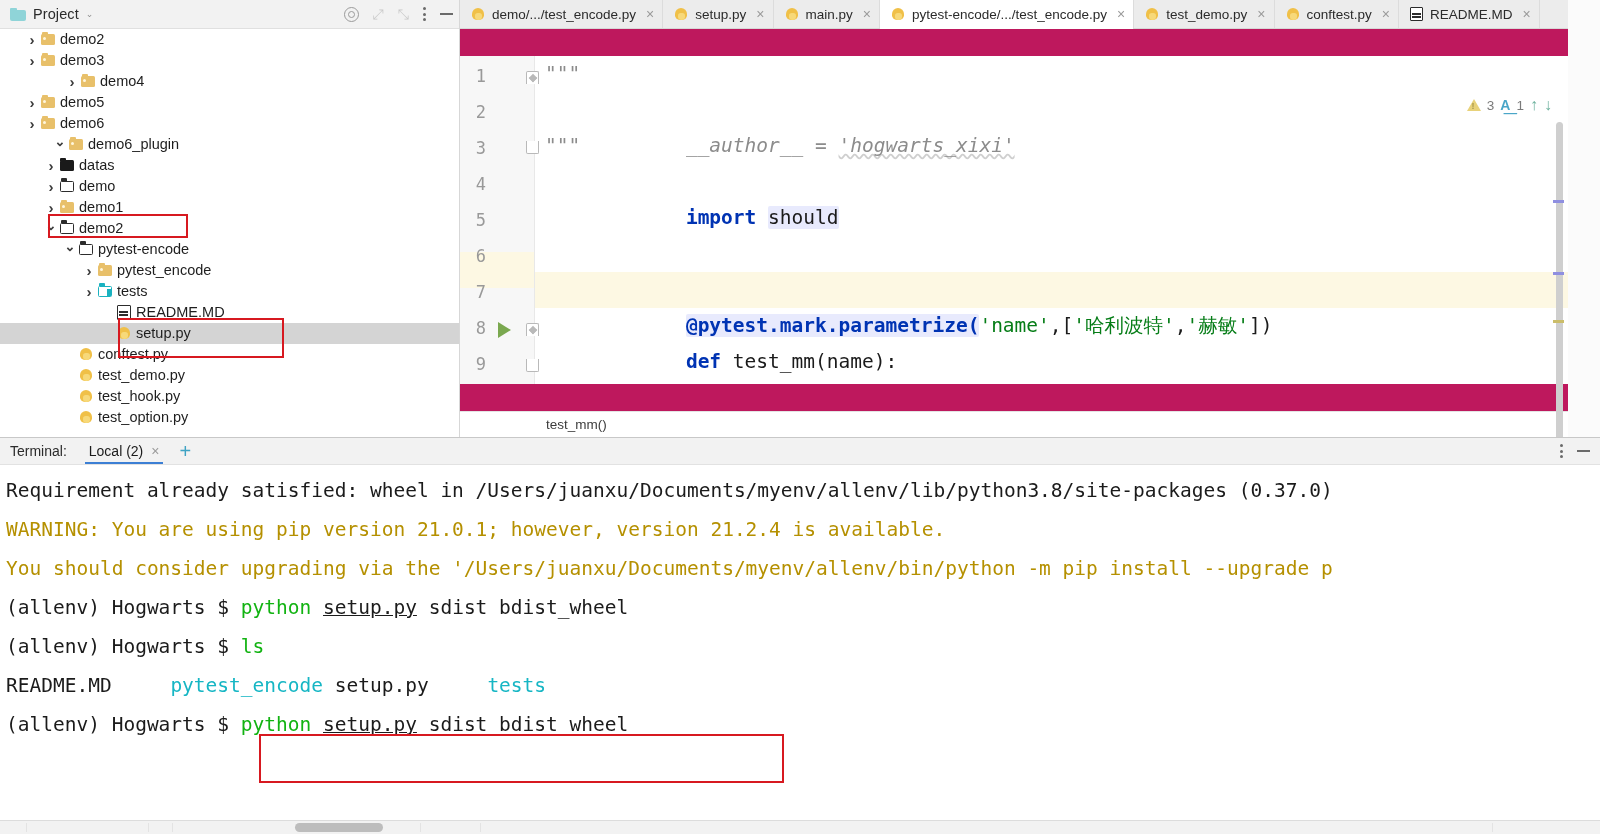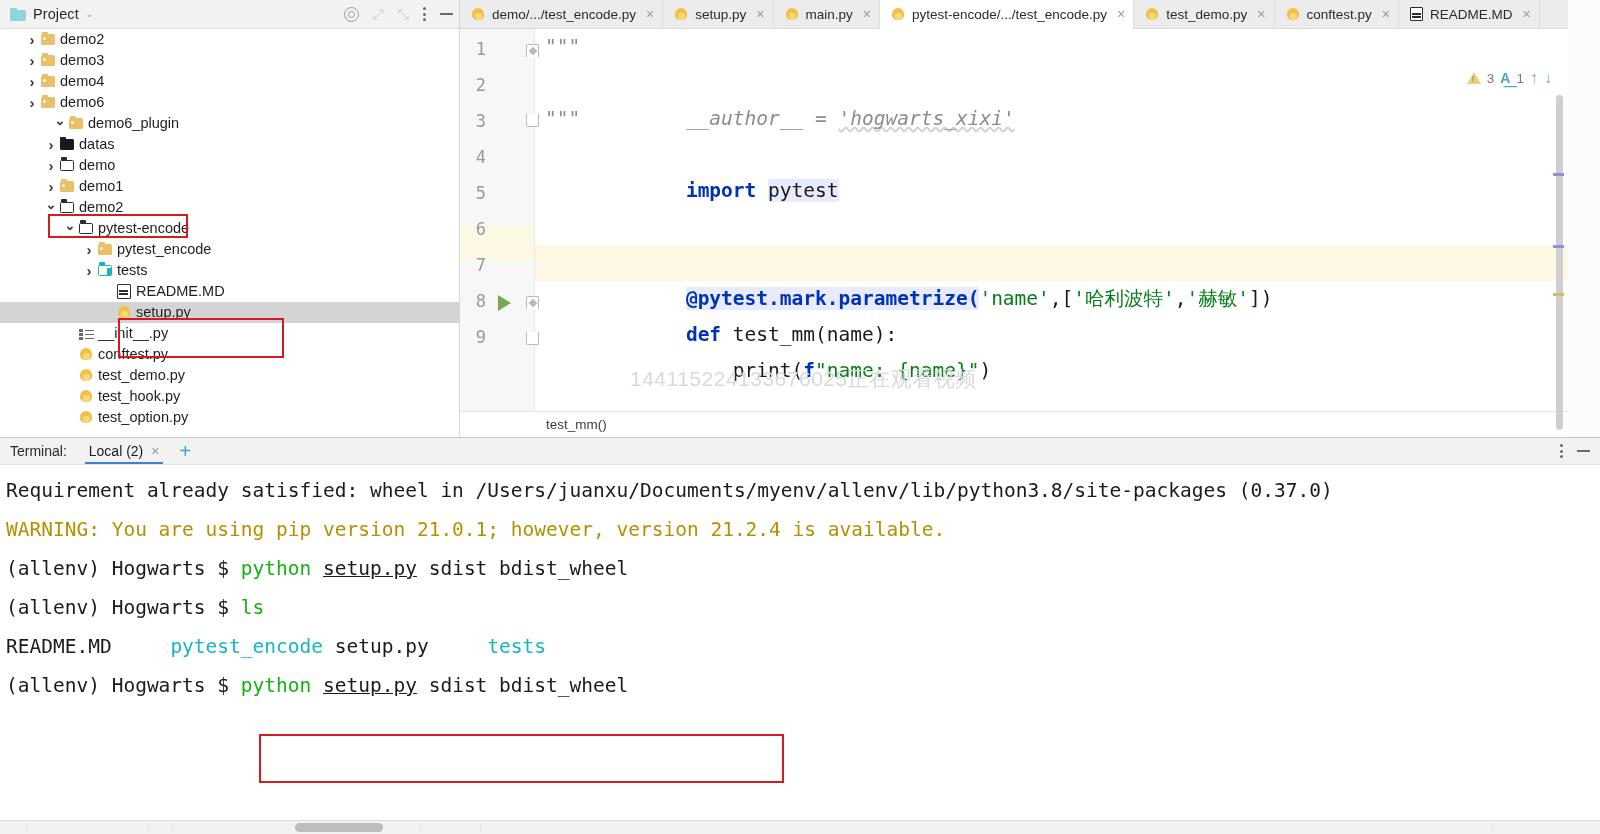--- a/index.html
+++ b/index.html
@@ -59,21 +59,21 @@
   .md-icon:after { content:""; position:absolute; left:1px; top:8px; width:9px; height:1.6px; background:#2c2c2c; box-shadow:0 -3px 0 #2c2c2c; }
   .init-icon { width:15px; height:12px; position:relative; }
   .init-icon:before { content:""; position:absolute; left:0; top:1px; width:4px; height:3px; background:#6a6a6a; box-shadow:0 4px 0 #6a6a6a, 0 8px 0 #6a6a6a; }
   .init-icon:after { content:""; position:absolute; left:6px; top:2px; width:9px; height:1.5px; background:#6a6a6a; box-shadow:0 4px 0 #6a6a6a, 0 8px 0 #6a6a6a; }
   .tree-label { line-height:1; padding-bottom:1px; }
 
   
   .ann { position:absolute; border:2.5px solid #d71920; pointer-events:none; }
 
   
-  .editor-pane { flex:1; height:437px; background:#be185d; position:relative; display:flex; flex-direction:column; overflow:hidden; }
+  .editor-pane { flex:1; height:437px; background:#be185d; position:relative; display:flex; flex-direction:column; overflow:hidden;gap:27px; }
   .tabbar { height:29px; background:#ececec; display:flex; align-items:stretch; border-bottom:1px solid #d7d7d7; position:relative; }
   .tab { display:flex; align-items:center; padding:0 8px 0 11px; font-size:13.5px; color:#2b2b2b; gap:7px; background:#ececec; border-right:1px solid #dcdcdc; white-space:nowrap; position:relative; }
   .tab.active { background:#ffffff; }
   .tab.active:after { content:""; position:absolute; left:0; right:0; bottom:-1px; height:2px; background:#ffffff; }
   .tab .tabclose { color:#9a9a9a; font-size:14px; margin-left:3px; }
   .tab .py-icon { width:14px; height:14px; }
   .tab .md-icon { width:13px; height:14px; }
 
   .code-area { flex:1; display:flex; position:relative; background:#ffffff; }
   .gutter { width:75px; background:#f7f7f7; border-right:1px solid #e8e8e8; position:relative; flex:none; }
@@ -167,26 +167,33 @@
             </span>
             <span class="tree-label">demo2</span>
           </div>
           <div class="tree-row" style="padding-left: 25px; text-align: center;">
             <span class="arw r"></span>
             <span class="ico">
               <span class="f-yellow"></span>
             </span>
             <span class="tree-label">demo3</span>
           </div>
+          <div class="tree-row" style="padding-left: 25px; margin-left: 40px;">
+            <span class="arw r"></span>
+            <span class="ico">
+              <span class="f-yellow"></span>
+            </span>
+            <span class="tree-label">demo4</span>
+          </div>
           <div class="tree-row" style="padding-left: 25px;">
             <span class="arw r"></span>
             <span class="ico">
               <span class="f-yellow"></span>
             </span>
-            <span class="tree-label">demo4</span>
+            <span class="tree-label">demo5</span>
           </div>
           <div class="tree-row" style="padding-left: 25px;">
             <span class="arw r"></span>
             <span class="ico">
               <span class="f-yellow"></span>
             </span>
             <span class="tree-label">demo6</span>
           </div>
           <div class="tree-row" style="padding-left: 25px; margin-left: 28px;">
             <span class="arw d"></span>
@@ -250,27 +257,20 @@
               <span class="md-icon"></span>
             </span>
             <span class="tree-label">README.MD</span>
           </div>
           <div class="tree-row selected" style="padding-left: 101px;">
             <span class="arw"></span>
             <span class="ico">
               <span class="py-icon"></span>
             </span>
             <span class="tree-label">setup.py</span>
-          </div>
-          <div class="tree-row" style="padding-left: 63px;">
-            <span class="arw"></span>
-            <span class="ico">
-              <span class="init-icon"></span>
-            </span>
-            <span class="tree-label">__init__.py</span>
           </div>
           <div class="tree-row" style="padding-left: 63px;">
             <span class="arw"></span>
             <span class="ico">
               <span class="py-icon"></span>
             </span>
             <span class="tree-label">conftest.py</span>
           </div>
           <div class="tree-row" style="padding-left: 63px;">
             <span class="arw"></span>
@@ -358,21 +358,21 @@
         </div>
 
         <div class="code-text">
           <div class="hl-line" style="top:216px;"></div>
           <div class="cl tok-doc" style="top:0px;">"""</div>
           <div class="cl" style="top:36px;">
             <span class="tok-doc">__author__ = </span><span class="tok-doc squiggle">'hogwarts_xixi'</span>
           </div>
           <div class="cl tok-doc" style="top:72px;">"""</div>
           <div class="cl" style="top:108px;">
-            <span class="tok-kw">import</span><span class="tok-plain"> </span><span class="tok-plain hl-word">pytest</span>
+            <span class="tok-kw">import</span><span class="tok-plain"> </span><span class="tok-plain hl-word">should</span>
           </div>
           <div class="cl" style="top:216px;">
             <span class="tok-kw hl-word">@pytest.mark.parametrize(</span><span class="tok-str">'name'</span><span class="tok-plain">,[</span><span class="tok-str">'哈利波特'</span><span class="tok-plain">,</span><span class="tok-str">'赫敏'</span><span class="tok-plain">])</span>
           </div>
           <div class="cl" style="top:252px;">
             <span class="tok-kw">def</span><span class="tok-plain"> test_mm(name):</span>
           </div>
           <div class="cl" style="top:288px;">
             <span class="tok-plain">    print(</span><span class="tok-kw">f</span><span class="tok-str">"name: {name}"</span><span class="tok-plain">)</span>
           </div>
@@ -417,20 +417,21 @@
           </span>
         </span>
       <span class="ph-icon">
           <span class="minus"></span>
         </span>
     </div>
 
     <div class="term-body" id="termbody">
         <div class="tline"><span>Requirement already satisfied: wheel in /Users/juanxu/Documents/myenv/allenv/lib/python3.8/site-packages (0.37.0)</span></div>
         <div class="tline"><span class="t-yellow">WARNING: You are using pip version 21.0.1; however, version 21.2.4 is available.</span></div>
+        <div class="tline"><span class="t-yellow">You should consider upgrading via the '/Users/juanxu/Documents/myenv/allenv/bin/python -m pip install --upgrade p</span></div>
         <div class="tline"><span>(allenv) Hogwarts $ </span><span class="t-green">python </span><span class="t-under">setup.py</span><span> sdist bdist_wheel</span></div>
         <div class="tline"><span>(allenv) Hogwarts $ </span><span class="t-green">ls</span></div>
         <div class="tline"><span>README.MD     </span><span class="t-cyan">pytest_encode</span><span> setup.py     </span><span class="t-cyan">tests</span></div>
         <div class="tline"><span>(allenv) Hogwarts $ </span><span class="t-green">python </span><span class="t-under">setup.py</span><span> sdist bdist_wheel</span></div>
       </div>
 
     <div class="ann" style="position:absolute; left:259px; top:296px; width:525px; height:49px;"></div>
 
     <svg class="cursor-arrow" width="16" height="22" viewBox="0 0 16 22" style="position:absolute; left:457px; top:285px;">
       <path d="M1 1 L1 17 L5 13 L8 20 L11 19 L8 12 L13 12 Z" fill="#111" stroke="#fff" stroke-width="1"></path>

